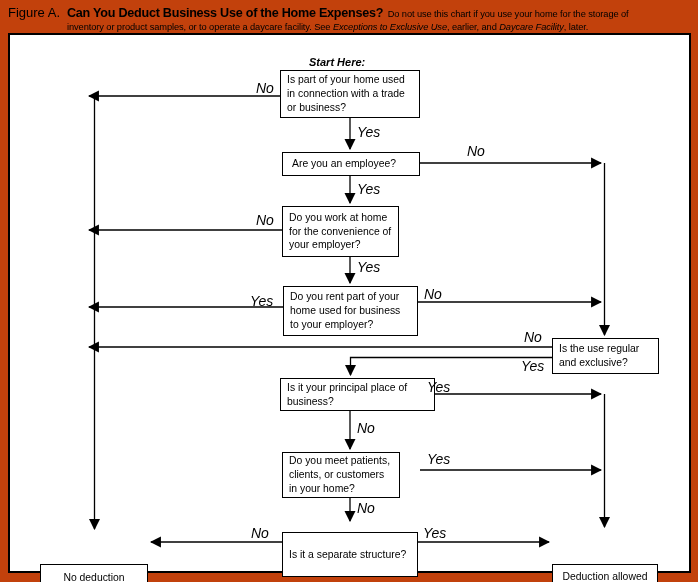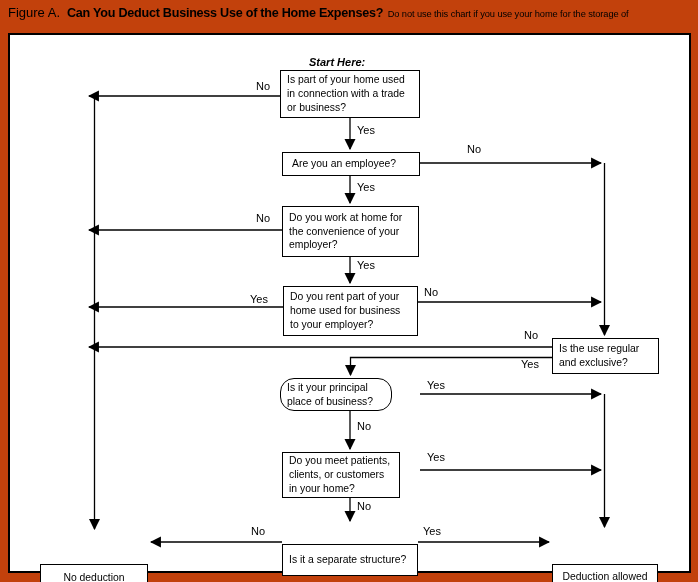--- a/index.html
+++ b/index.html
@@ -23,42 +23,43 @@
   svg.wires path{stroke:#000;stroke-width:1.3;fill:none;}
 
   
   .node{position:absolute;background:#fff;border:1.4px solid #000;
         box-sizing:border-box;display:flex;align-items:center;
         font-size:10.4px;line-height:1.32;padding:2px 6px;}
   .node.center{justify-content:center;text-align:center;margin-top:34px;}
 
   .q1{left:280px;top:70px;width:140px;height:48px;}
   .q2{left:282px;top:152px;width:138px;height:24px;padding-left:9px;align-items:center;}
-  .q3{left:282px;top:206px;width:137px;height:51px;}
+  .q3{left:282px;top:206px;width:117px;height:51px;}
   .q4{left:283px;top:286px;width:135px;height:50px;}
   .q5{left:552px;top:338px;width:107px;height:36px;}
-  .q6{left:280px;top:378px;width:112px;height:33px;border-radius:14px;}
+  .q6{left:280px;top:378px;width:155px;height:33px;}
   .q7{left:282px;top:452px;width:118px;height:46px;}
-  .q8{left:282px;top:544px;width:136px;height:32px;text-align:center;}
+  .q8{left:282px;top:532px;width:136px;height:45px;text-align:center;}
   .nodeduct{left:40px;top:530px;width:108px;height:27px;}
   .dedallow{left:552px;top:530px;width:106px;height:26px;}
 
   
   .start-here{position:absolute;left:309px;top:56px;
               font-size:11px;font-weight:bold;font-style:italic;}
-  .lbl{position:absolute;font-size:11px;}
+  .lbl{position:absolute;font-size:14px;font-style:italic;}
 </style>
 </head>
 <body>
 
 <div class="page">
 
   <span class="figure-label">Figure A.</span>
   <div class="title-text">
     <div class="t-line1"><span class="t-heading">Can You Deduct Business Use of the Home Expenses?</span> <span class="t-note">Do not use this chart if you use your home for the storage of</span></div>
+    <span class="t-line2 t-note"><span>inventory or product samples, or to operate a daycare facility. See </span><i>Exceptions to Exclusive Use</i><span>, earlier, and </span><i>Daycare Facility</i><span>, later.</span></span>
   </div>
 
   <div class="frame"></div>
 
   <svg class="wires" width="698" height="582" viewBox="0 0 698 582">
     <defs>
       <marker id="arr" viewBox="0 0 10 10" refX="9" refY="5" markerWidth="8.5" markerHeight="8.5" orient="auto-start-reverse">
         <path d="M0,0 L10,5 L0,10 z" style="fill:#000;stroke:none"></path>
       </marker>
     </defs>

